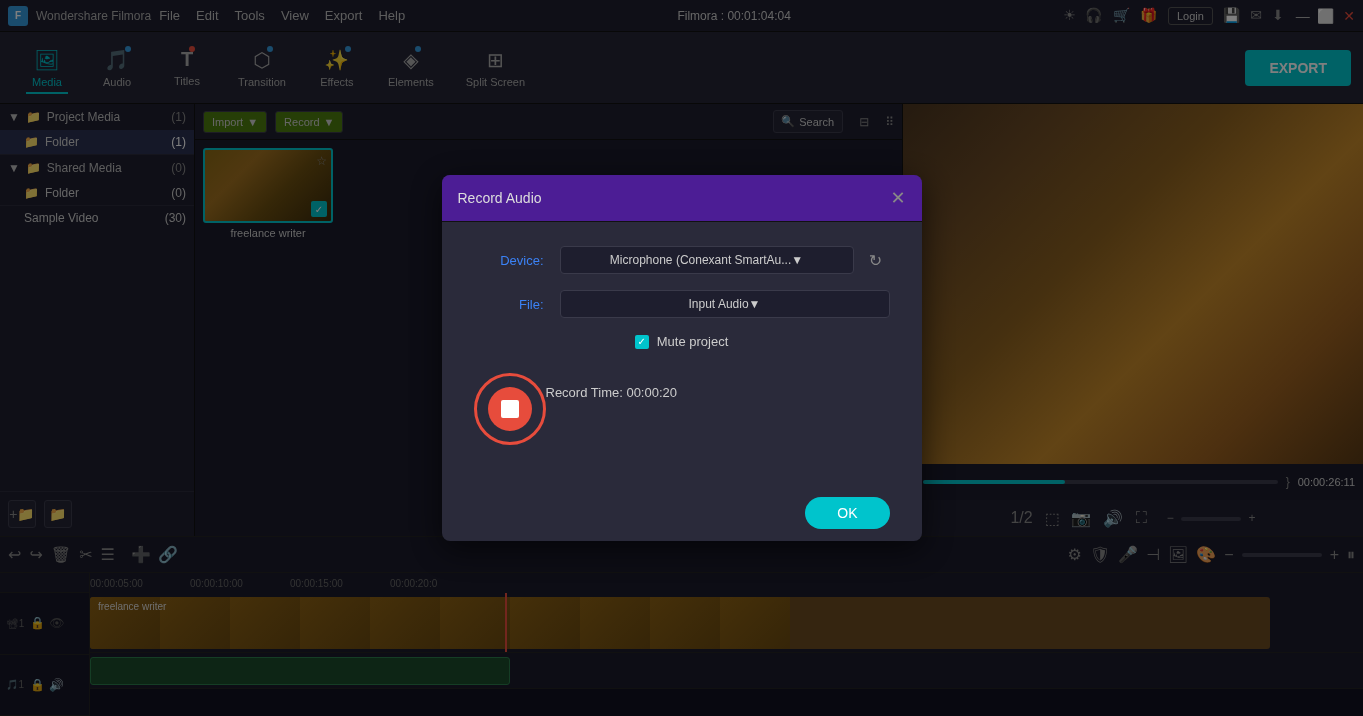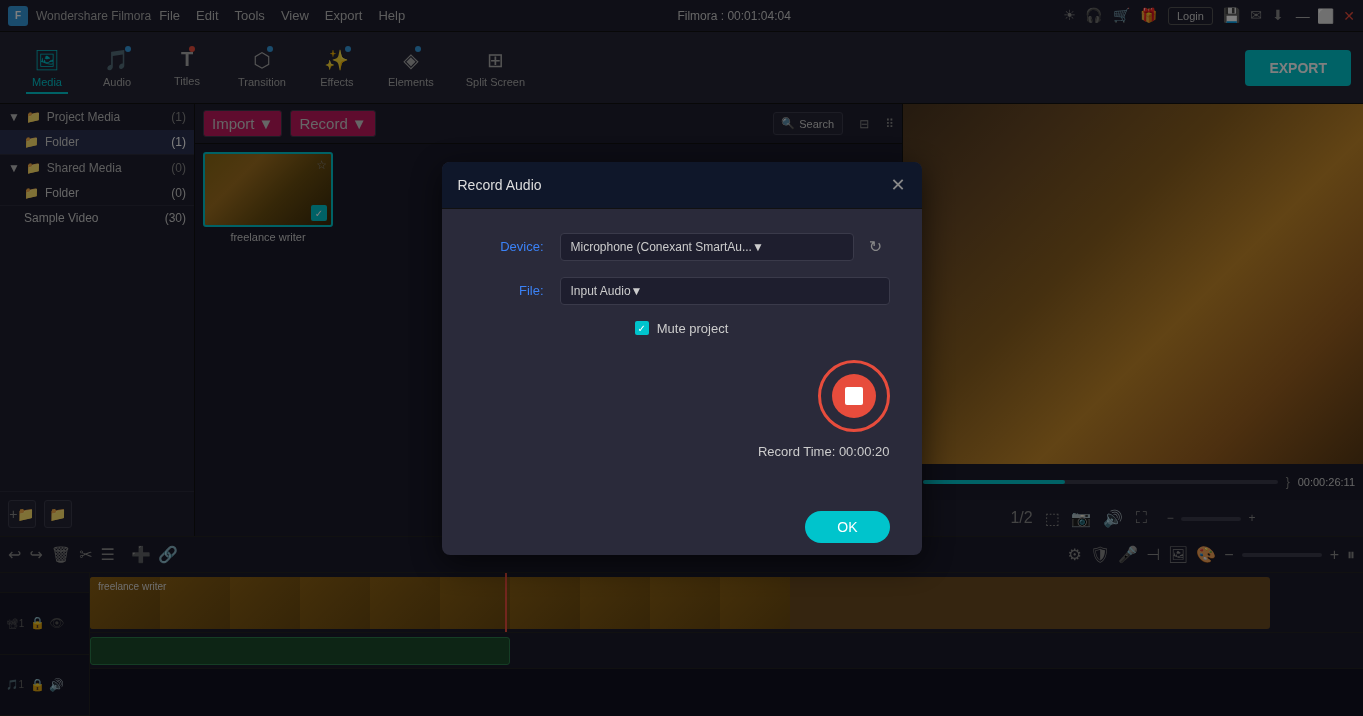--- a/index.html
+++ b/index.html
@@ -41,21 +41,21 @@
     .panel-item.active { background: #2a3050; color: white; }
     .panel-item-label { color: #ccc; font-size: 12px; }
     .panel-section { border-bottom: 1px solid #2a2a3a; }
     .panel-row { display: flex; align-items: center; gap: 6px; }
     .panel-tools { display: flex; gap: 8px; padding: 8px; border-top: 1px solid #2a2a3a; margin-top: auto; }
     .panel-tool-btn { width: 28px; height: 28px; background: #252535; border: 1px solid #3a3a4a; border-radius: 3px; display: flex; align-items: center; justify-content: center; cursor: pointer; color: #888; font-size: 14px; }
 
     
     .center-panel { flex: 1; background: #1a1a2a; display: flex; flex-direction: column; border-right: 1px solid #111; }
     .center-toolbar { display: flex; align-items: center; gap: 8px; padding: 6px 8px; background: #1e1e2e; border-bottom: 1px solid #111; }
-    .dropdown-btn { background: #be185d; border: 1px solid #3a3a4a; color: #ccc; padding: 4px 8px; border-radius: 3px; font-size: 15px; cursor: pointer; display: flex; align-items: flex-start; gap: 4px; }
+    .dropdown-btn { background: #4d7c0f; border: 1px solid #3a3a4a; color: #ccc; padding: 4px 8px; border-radius: 3px; font-size: 11px; cursor: pointer; display: flex; align-items: flex-start; gap: 4px; }
     .search-box { background: #252535; border: 1px solid #3a3a4a; color: #ccc; padding: 4px 8px; border-radius: 3px; font-size: 11px; display: flex; align-items: center; gap: 4px; margin-left: auto; }
     .center-content { display: flex; flex-wrap: wrap; padding: 8px; gap: 8px; }
     .media-thumb { width: 130px; display: flex; flex-direction: column; gap: 4px; cursor: pointer; }
     .thumb-img { width: 130px; height: 75px; background: linear-gradient(135deg, #8B6914 0%, #A07020 30%, #6B4E10 60%, #3a2a0a 100%); border-radius: 3px; position: relative; border: 2px solid transparent; }
     .thumb-img.selected { border-color: #00c4cc; }
     .thumb-check { position: absolute; bottom: 4px; right: 4px; width: 16px; height: 16px; background: #00c4cc; border-radius: 2px; display: flex; align-items: center; justify-content: center; color: white; font-size: 10px; }
     .thumb-star { position: absolute; top: 4px; right: 4px; color: #888; font-size: 12px; }
     .thumb-label { color: #ccc; font-size: 11px; text-align: center; }
 
     
@@ -83,32 +83,32 @@
     .tl-clip-label { color: #ddd; font-size: 10px; padding: 2px 4px; white-space: nowrap; position: absolute; top: 2px; left: 4px; }
     .tl-clip-imgs { display: flex; height: 100%; }
     .tl-clip-img { width: 70px; height: 52px; background: linear-gradient(135deg, #8B6014 0%, #6b4a10 100%); flex-shrink: 0; }
     .tl-track2 { height: 36px; background: #1a1a2a; border-bottom: 1px solid #222; position: relative; }
     .tl-clip2 { position: absolute; top: 4px; height: 28px; background: #1a4a2a; border-radius: 3px; border: 1px solid #2a7a4a; }
     .tl-playhead { position: absolute; top: 0; bottom: 0; width: 2px; background: #e74c3c; z-index: 10; }
 
     
     .overlay { position: fixed; top: 0; left: 0; right: 0; bottom: 0; background: rgba(0,0,0,0.5); z-index: 100; display: flex; align-items: center; justify-content: center; }
     .dialog { background: #2a2a3a; border-radius: 8px; width: 480px; padding: 0; overflow: hidden; box-shadow: 0 8px 32px rgba(0,0,0,0.6); }
-    .dialog-header { background: #0f172a; padding: 12px 16px; display: flex; align-items: center; justify-content: space-between; border-bottom: 1px solid #111; }
+    .dialog-header { background: #4c1d95; padding: 12px 16px; display: flex; align-items: center; justify-content: space-between; border-bottom: 1px solid #111; }
     .dialog-title { color: #ddd; font-size: 14px; }
     .dialog-close { color: #888; cursor: pointer; font-size: 18px; }
     .dialog-body { padding: 24px 32px; }
     .form-row { display: flex; align-items: center; margin-bottom: 16px; }
     .form-label { color: #3b82f6; font-size: 13px; width: 70px; text-align: right; margin-right: 16px; }
-    .form-select { background: #1e1e2e; border: 1px solid #3a3a4a; color: #ccc; padding: 6px 10px; border-radius: 4px; font-size: 12px; flex: 1; display: flex; align-items: center; justify-content: flex-start; cursor: pointer; }
+    .form-select { background: #1e1e2e; border: 1px solid #3a3a4a; color: #ccc; padding: 6px 10px; border-radius: 4px; font-size: 12px; flex: 1; display: flex; align-items: center; justify-content: center; cursor: pointer; }
     .refresh-btn { width: 28px; height: 28px; color: #888; display: flex; align-items: center; justify-content: center; cursor: pointer; font-size: 16px; margin-left: 8px; }
     .checkbox-row { display: flex; align-items: center; justify-content: center; gap: 8px; margin: 16px 0; }
     .checkbox { width: 14px; height: 14px; background: #00c4cc; border-radius: 2px; display: flex; align-items: center; justify-content: center; color: white; font-size: 10px; cursor: pointer; }
     .checkbox-label { color: #ccc; font-size: 13px; }
-    .record-btn-wrap { display: flex; flex-direction: column; align-items: flex-end; margin: 24px 0 16px; }
+    .record-btn-wrap { display: flex; align-items: flex-start; margin: 24px 0 16px; }
     .record-btn-outer { width: 72px; height: 72px; border-radius: 50%; border: 3px solid #e74c3c; display: flex; align-items: center; justify-content: center; cursor: pointer; }
     .record-btn-inner { width: 44px; height: 44px; background: #e74c3c; border-radius: 50%; display: flex; align-items: center; justify-content: center; }
     .record-stop { width: 18px; height: 18px; background: white; border-radius: 2px; }
     .record-time { color: #ccc; font-size: 13px; margin-top: 12px; }
     .dialog-footer { padding: 12px 32px; display: flex; justify-content: flex-end; }
     .ok-btn { background: #00c4cc; color: white; border: none; padding: 8px 32px; border-radius: 20px; font-size: 14px; cursor: pointer; }
   </style>
 </head>
 <body>
 
@@ -323,20 +323,26 @@
       </div>
       <div class="tl-label-row" style="height:36px;">
         <span style="font-size:10px;color:#666;">🎵1</span>
         <div class="tl-label-icons">
           <span>🔒</span>
           <span>🔊</span>
         </div>
       </div>
     </div>
     <div class="timeline-content">
+      <div class="tl-ruler">
+        <span style="position:absolute;left:0px;">00:00:05:00</span>
+        <span style="position:absolute;left:100px;">00:00:10:00</span>
+        <span style="position:absolute;left:200px;">00:00:15:00</span>
+        <span style="position:absolute;left:300px;">00:00:20:0</span>
+      </div>
       <div class="tl-track" style="position:relative;">
         <div class="tl-clip" style="left:0;width:1180px;">
           <span class="tl-clip-label">freelance writer</span>
           <div class="tl-clip-imgs">
             <div class="tl-clip-img"></div>
             <div class="tl-clip-img"></div>
             <div class="tl-clip-img"></div>
             <div class="tl-clip-img"></div>
             <div class="tl-clip-img"></div>
             <div class="tl-clip-img"></div>

